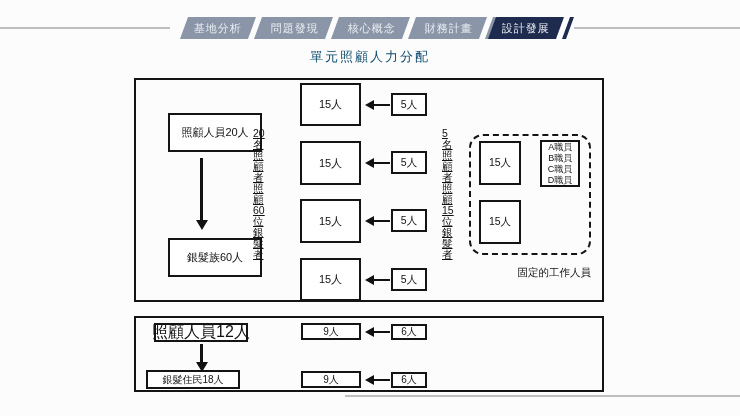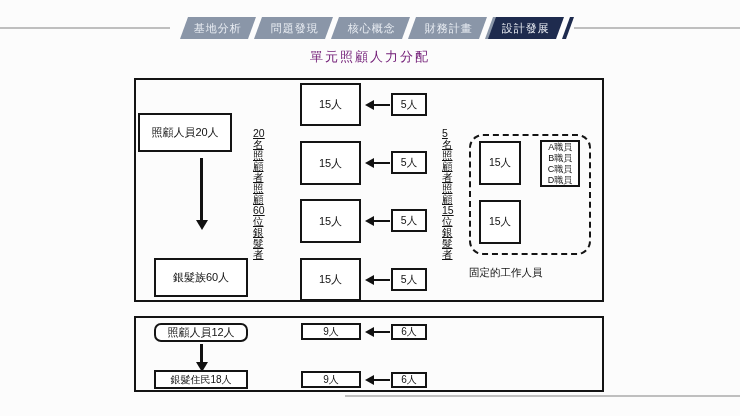--- a/index.html
+++ b/index.html
@@ -26,21 +26,21 @@
     background:inherit;
   }
   .tab.active { background:#1e2b4e; }
   .tab span {
     transform:skewX(20deg);
     font-size:11px; letter-spacing:1px; color:#e9edf3; white-space:nowrap;
   }
   
   #page-title {
     position:absolute; top:48px; left:0; width:740px;
-    text-align:center; font-size:13px; letter-spacing:2px; color:#701a75;
+    text-align:center; font-size:13px; letter-spacing:2px; color:#0c4a6e;
   }
   
   .frame { position:absolute; border:2px solid #141414; background:transparent; }
   .box {
     position:absolute; background:#fff; border:2px solid #141414;
     display:flex; align-items:center; justify-content:center;
     font-size:11px; color:#111; white-space:nowrap;
   }
   .vnote {
     position:absolute; width:24px; font-size:10.5px; line-height:11px;
@@ -57,21 +57,21 @@
   }
   .shaft-h { position:absolute; height:2.5px; background:#111; }
   .head-left {
     position:absolute; width:0; height:0;
     border-top:5px solid transparent; border-bottom:5px solid transparent;
     border-right:9px solid #111;
   }
   .dashed-group {
     position:absolute; border:2px dashed #141414; border-radius:14px;
   }
-  .caption { position:absolute; font-size:10.5px; color:#111; text-align:left; }
+  .caption { position:absolute; font-size:10.5px; color:#111; text-align:right; }
   #footer-line { position:absolute; top:395px; left:345px; width:395px; height:2px; background:#bfbfbf; }
 </style>
 </head>
 <body>
 
 <div class="hline" id="hline-left"></div>
 <div class="hline" id="hline-right"></div>
 
 <div class="tab" style="left:184px">
     <span>基地分析</span>
@@ -86,24 +86,24 @@
     <span>財務計畫</span>
   </div>
 <div class="tab active" style="left:492px">
     <span>設計發展</span>
   </div>
 
 <div id="page-title">單元照顧人力分配</div>
 
 <div class="frame" style="left:134px; top:78px; width:470px; height:224px;">
 
-  <div class="box" style="left:2px; top:33px; width:94px; height:39px;">照顧人員20人</div>
+  <div class="box" style="left:32px; top:33px; width:94px; height:39px;">照顧人員20人</div>
   <div class="shaft-v" style="left:64px; top:78px; height:62px;"></div>
   <div class="head-down" style="left:60px; top:140px;"></div>
-  <div class="box" style="left:18px; top:158px; width:94px; height:39px;margin-top:20px;">銀髮族60人</div>
+  <div class="box" style="left:32px; top:158px; width:94px; height:39px;">銀髮族60人</div>
   <div class="vnote" style="left:117px; top:48px;">20
 名
 照
 顧
 者
 照
 顧
 60
 位
 銀
@@ -147,24 +147,24 @@
     <div class="box members" style="left:69px; top:4px;  width:40px; height:47px;">A職員
 B職員
 C職員
 D職員</div>
     <div class="box" style="left:8px;  top:64px; width:42px; height:44px; font-size:10.5px;">15人</div>
   </div>
   <div class="caption" style="left:333px; top:186px; width:122px;">固定的工作人員</div>
 </div>
 
 <div class="frame" style="left:134px; top:316px; width:470px; height:76px;">
-  <div class="box" style="left:18px; top:5px;  width:94px; height:19px; font-size:11px;border-radius:7px;">照顧人員12人</div>
+  <div class="box" style="left:18px; top:5px;  width:94px; height:19px; font-size:16px;">照顧人員12人</div>
   <div class="shaft-v" style="left:64px; top:26px; height:20px;"></div>
   <div class="head-down" style="left:60px; top:44px;"></div>
-  <div class="box" style="left:18px; top:52px; width:94px; height:19px; font-size:10px;">銀髮住民18人</div>
+  <div class="box" style="left:10px; top:52px; width:94px; height:19px; font-size:10px;">銀髮住民18人</div>
 
   <div class="box" style="left:165px; top:5px;  width:60px; height:17px; font-size:10px;">9人</div>
   <div class="box" style="left:255px; top:6px;  width:36px; height:16px; font-size:10px;">6人</div>
   <div class="shaft-h" style="left:237px; top:12.5px; width:17px;"></div>
   <div class="head-left" style="left:229px; top:9px;"></div>
 
   <div class="box" style="left:165px; top:53px; width:60px; height:17px; font-size:10px;">9人</div>
   <div class="box" style="left:255px; top:54px; width:36px; height:16px; font-size:10px;">6人</div>
   <div class="shaft-h" style="left:237px; top:60.5px; width:17px;"></div>
   <div class="head-left" style="left:229px; top:57px;"></div>

